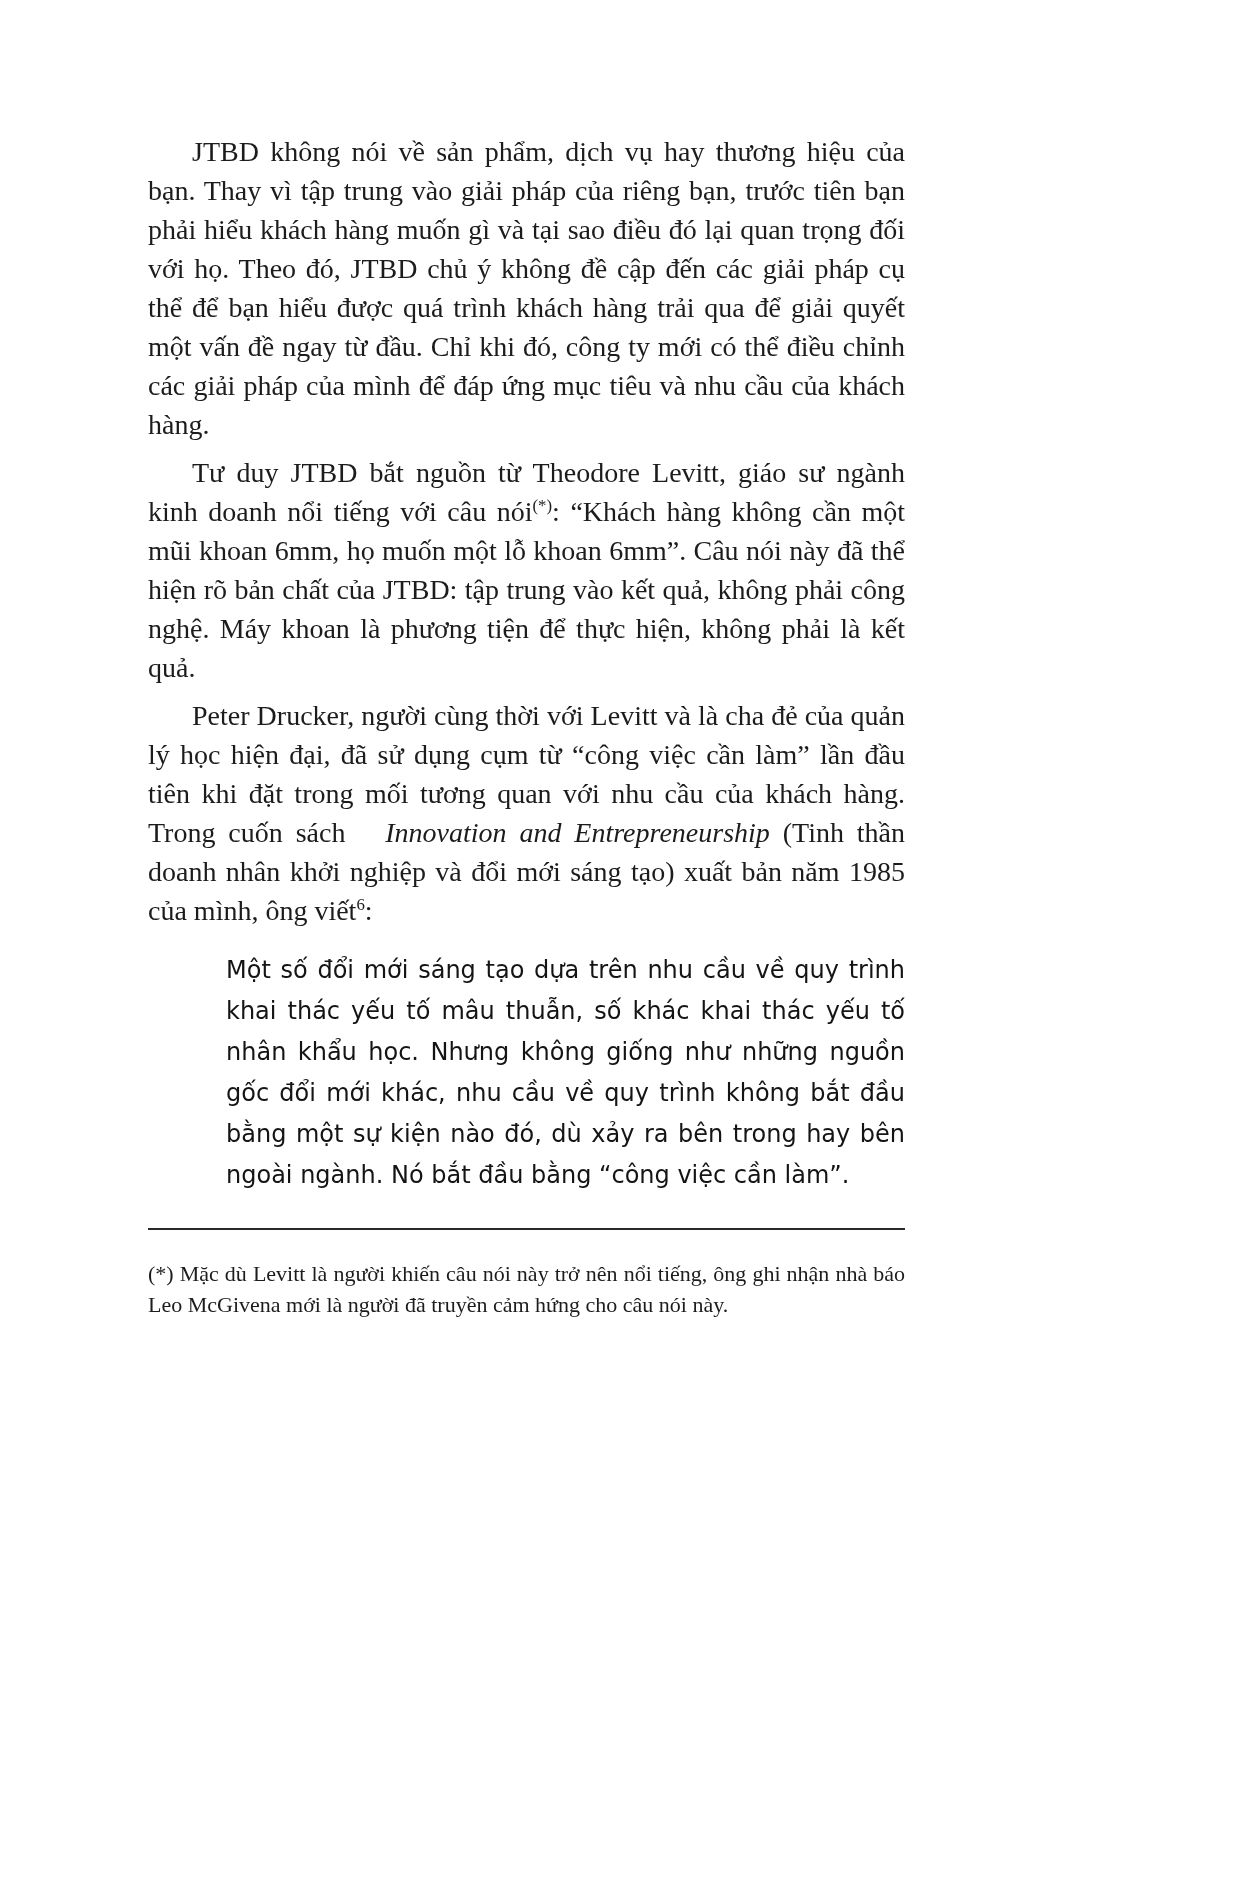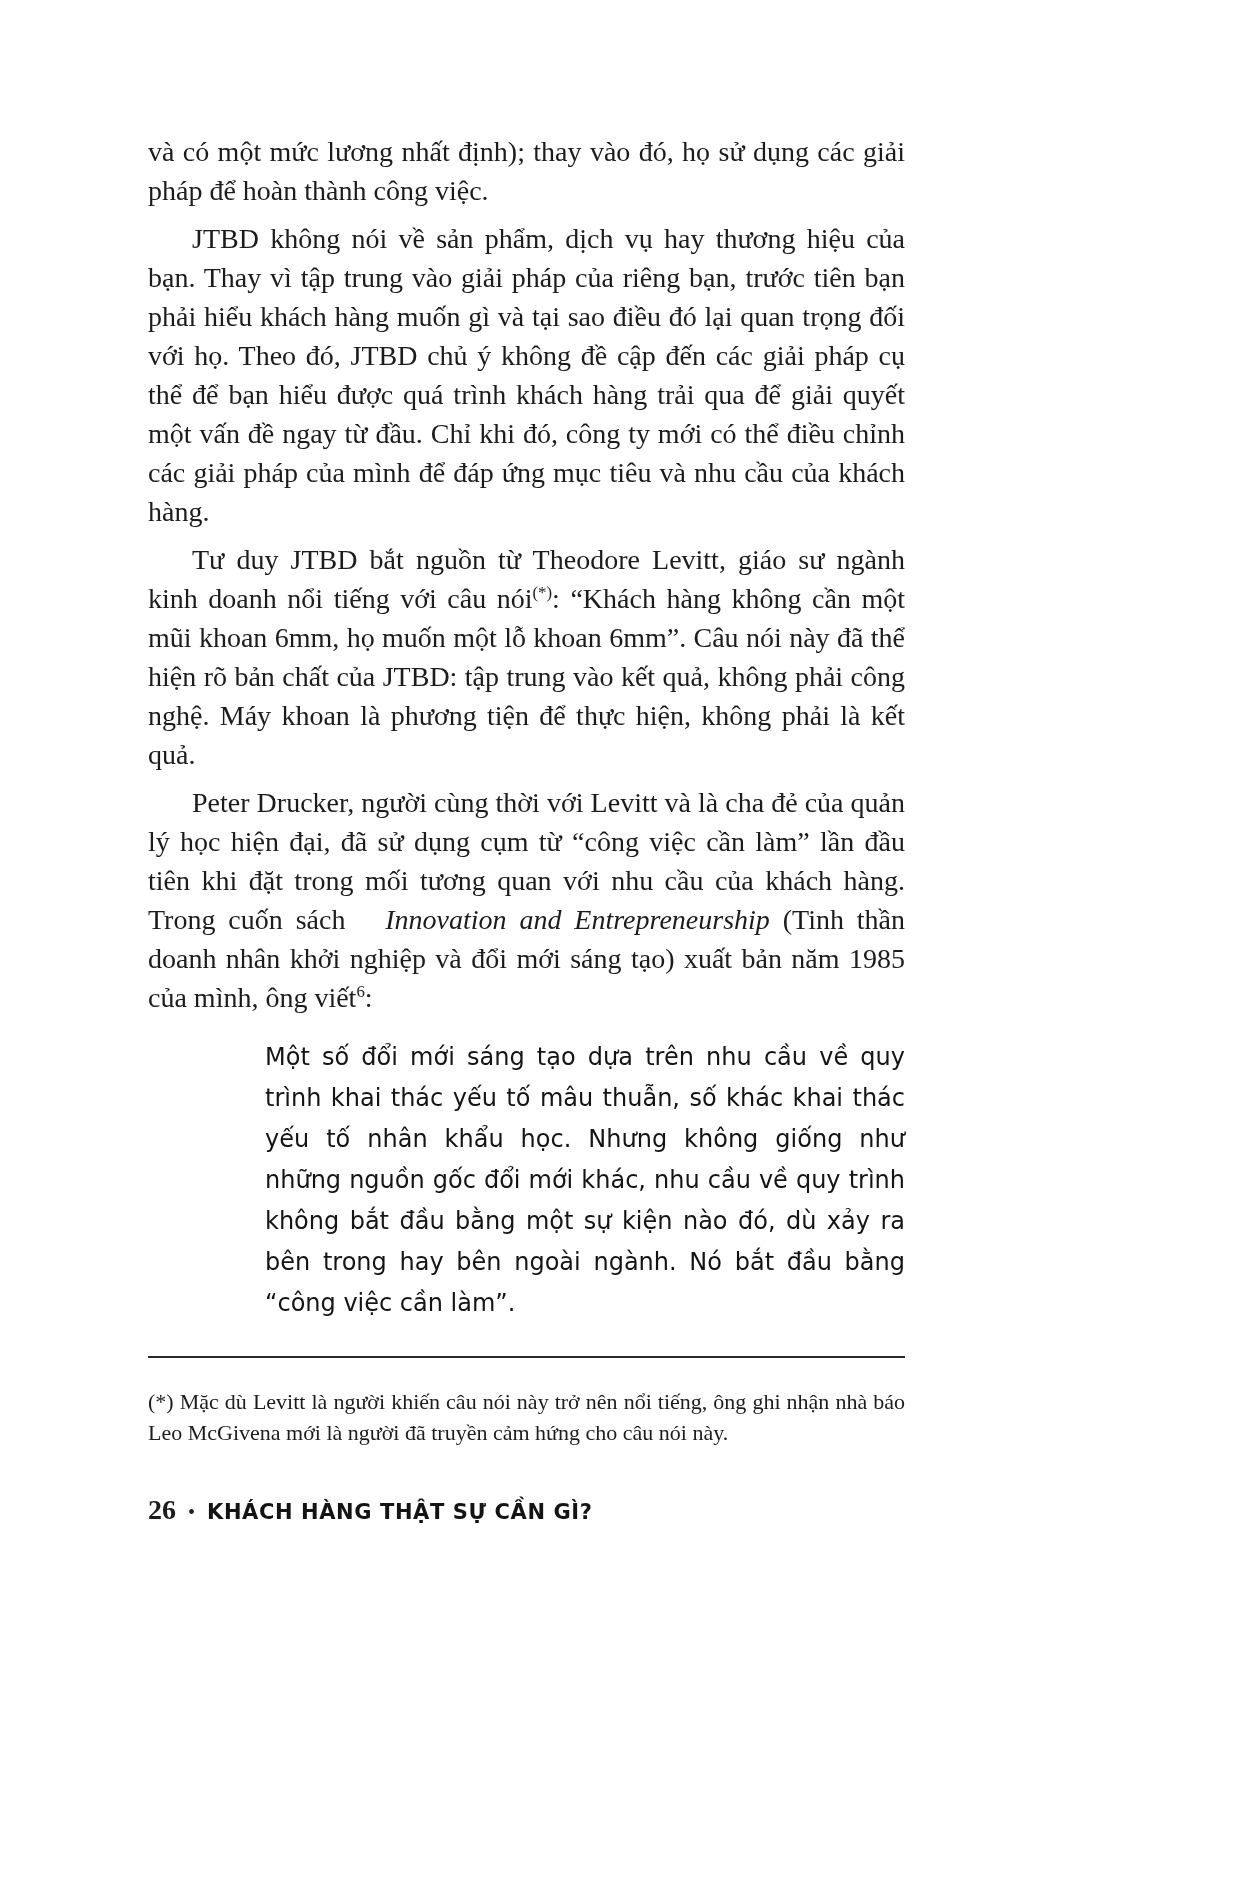--- a/index.html
+++ b/index.html
@@ -26,21 +26,21 @@
 
   sup.marker {
     font-size: 60%;
     line-height: 0;
     vertical-align: super;
   }
 
   em.book-title-italic { font-style: italic; margin-left: 27px; }
 
   .quote {
-    margin: 20px 0 0 117px;
+    margin: 20px 0 0 78px;
     font-family: "DejaVu Sans", "Liberation Sans", sans-serif;
     font-size: 24px;
     line-height: 41px;
     text-align: justify;
     color: #141414;
   }
 
   .footnote-rule {
     border: none;
     border-top: 2px solid #2a2a2a;
@@ -74,33 +74,27 @@
     font-size: 21px;
     letter-spacing: 0.6px;
     color: #141414;
   }
 </style>
 </head>
 <body>
 
 <div class="page">
 
-  <p class="body-text">và có một mức lương nhất định); thay vào đó, họ sử dụng các giải pháp để hoàn thành công việc.</p>
 
   <p class="body-text indent">JTBD không nói về sản phẩm, dịch vụ hay thương hiệu của bạn. Thay vì tập trung vào giải pháp của riêng bạn, trước tiên bạn phải hiểu khách hàng muốn gì và tại sao điều đó lại quan trọng đối với họ. Theo đó, JTBD chủ ý không đề cập đến các giải pháp cụ thể để bạn hiểu được quá trình khách hàng trải qua để giải quyết một vấn đề ngay từ đầu. Chỉ khi đó, công ty mới có thể điều chỉnh các giải pháp của mình để đáp ứng mục tiêu và nhu cầu của khách hàng.</p>
 
   <p class="body-text indent"><span>Tư duy JTBD bắt nguồn từ Theodore Levitt, giáo sư ngành kinh doanh nổi tiếng với câu nói</span><sup class="marker">(*)</sup><span>: “Khách hàng không cần một mũi khoan 6mm, họ muốn một lỗ khoan 6mm”. Câu nói này đã thể hiện rõ bản chất của JTBD: tập trung vào kết quả, không phải công nghệ. Máy khoan là phương tiện để thực hiện, không phải là kết quả.</span></p>
 
   <p class="body-text indent"><span>Peter Drucker, người cùng thời với Levitt và là cha đẻ của quản lý học hiện đại, đã sử dụng cụm từ “công việc cần làm” lần đầu tiên khi đặt trong mối tương quan với nhu cầu của khách hàng. Trong cuốn sách </span><em class="book-title-italic">Innovation and Entrepreneurship</em><span> (Tinh thần doanh nhân khởi nghiệp và đổi mới sáng tạo) xuất bản năm 1985 của mình, ông viết</span><sup class="marker">6</sup><span>:</span></p>
 
   <blockquote class="quote">Một số đổi mới sáng tạo dựa trên nhu cầu về quy trình khai thác yếu tố mâu thuẫn, số khác khai thác yếu tố nhân khẩu học. Nhưng không giống như những nguồn gốc đổi mới khác, nhu cầu về quy trình không bắt đầu bằng một sự kiện nào đó, dù xảy ra bên trong hay bên ngoài ngành. Nó bắt đầu bằng “công việc cần làm”.</blockquote>
 
   <hr class="footnote-rule">
 
   <p class="footnote">(*) Mặc dù Levitt là người khiến câu nói này trở nên nổi tiếng, ông ghi nhận nhà báo Leo McGivena mới là người đã truyền cảm hứng cho câu nói này.</p>
 
-  <div class="footer">
-    <span class="page-num">26</span>
-    <span class="bullet">•</span>
-    <span class="book-title">KHÁCH HÀNG THẬT SỰ CẦN GÌ?</span>
-  </div>
 
 </div>
 
 </body></html>

